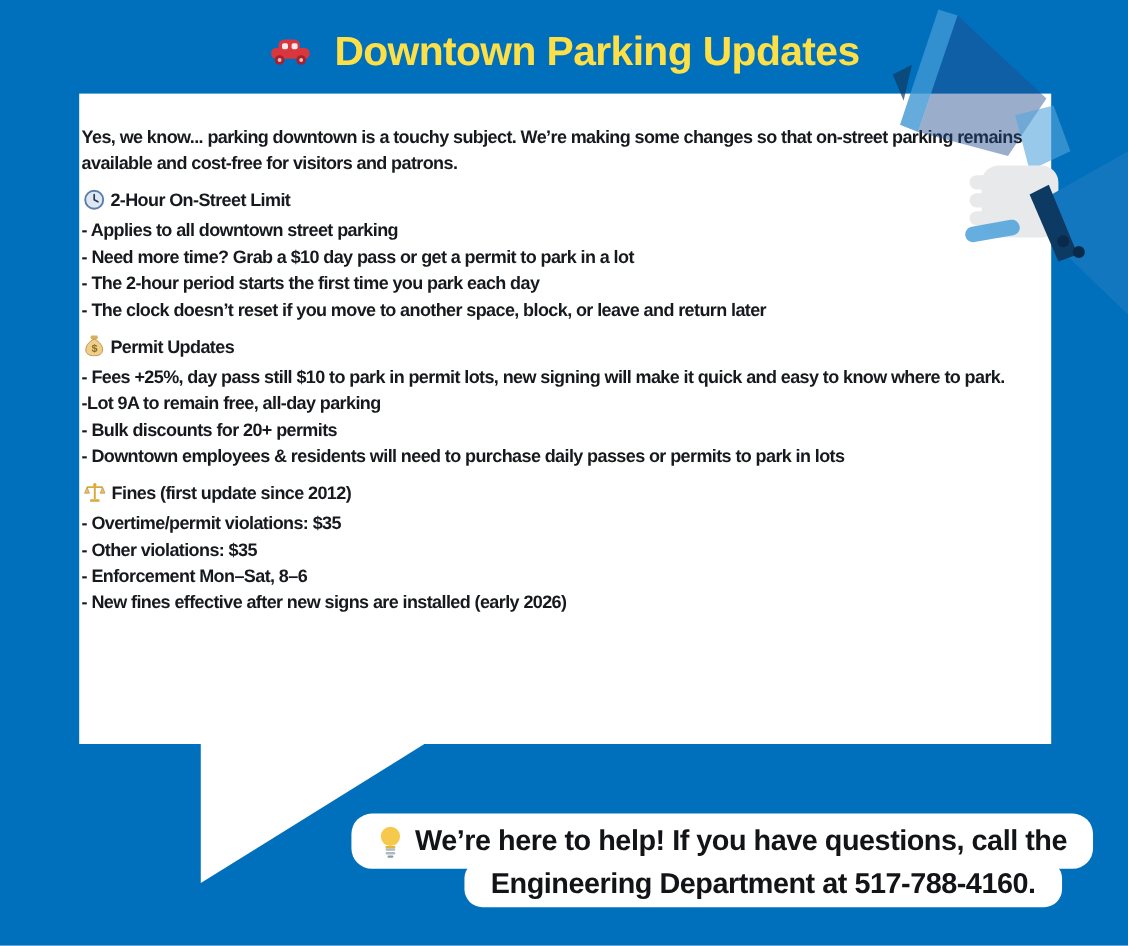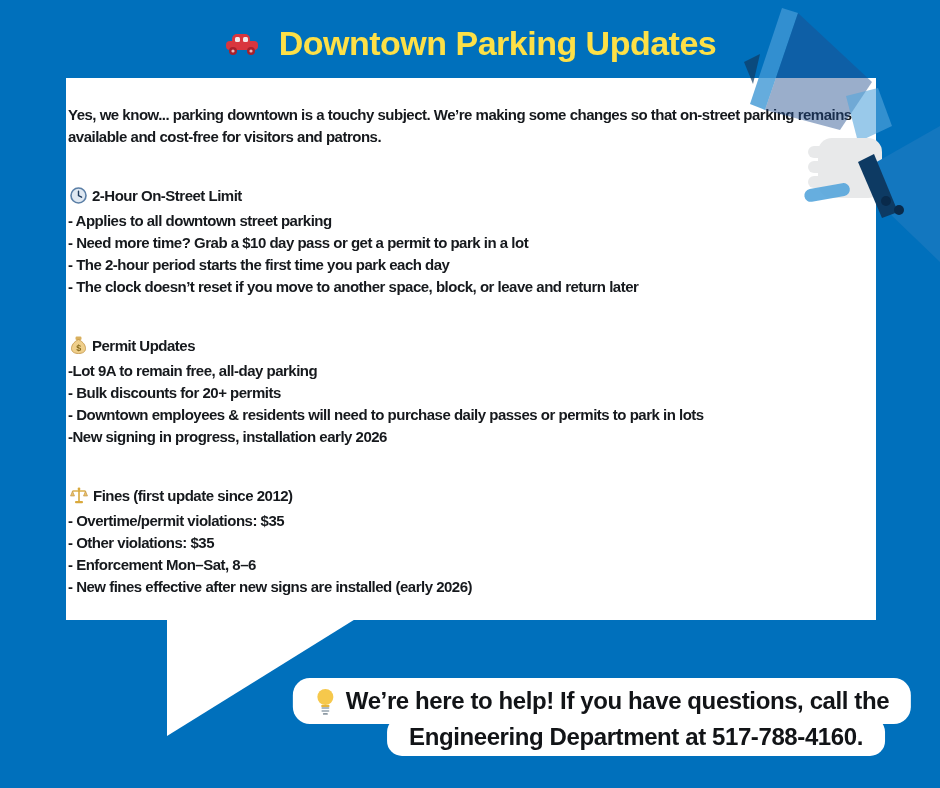--- a/index.html
+++ b/index.html
@@ -16,21 +16,21 @@
   }
   .title .icon-wrap{display:inline-block;vertical-align:-2px;margin-right:10px;}
   .content-box{
     position:absolute; left:66px; top:78px; width:810px; height:542px;
     background:#FFFFFF; z-index:1;
     box-sizing:border-box; padding:26px 2px 0 2px;
     font-size:15px; font-weight:bold; letter-spacing:-0.5px;
     line-height:22px; color:#16191D;
   }
   .content-box p{margin:0;}
-  .section{margin-top:37px;}
+  .section{margin-top:9px;}
   .sec-head .icon-wrap{display:inline-block;vertical-align:-3px;margin:0 5px 0 2px;}
   .bubble-tail{
     position:absolute; left:167px; top:618px; width:190px; height:118px;
     background:#FFFFFF; clip-path:polygon(0 0,100% 0,0 100%); z-index:1;
   }
   .megaphone{
     position:absolute; right:0; top:0; width:220px; height:270px;
     z-index:5; pointer-events:none;
   }
   .footer-line{
@@ -83,24 +83,24 @@
   <div class="section">
     <div class="sec-head">
       <span class="icon-wrap">
         <svg width="17" height="18" viewBox="0 0 17 18">
           <rect x="5.5" y="0.5" width="6" height="3.4" rx="1.2" fill="#D9B05E"></rect>
           <path d="M8.5 3.5 C3.5 6 1.5 9.5 1.5 12.5 C1.5 16 4.5 17.5 8.5 17.5 C12.5 17.5 15.5 16 15.5 12.5 C15.5 9.5 13.5 6 8.5 3.5 Z" fill="#EFCF8B" stroke="#C09040" stroke-width="0.8"></path>
           <text x="8.5" y="14.6" text-anchor="middle" font-size="9" font-weight="bold" fill="#8A6D1F" font-family="Liberation Sans, sans-serif">$</text>
         </svg>
       </span><span>Permit Updates</span>
     </div>
+    <div>- Fees +25%, day pass still $10 to park in permit lots, new signing will make it quick and easy to know where to park.</div>
     <div>-Lot 9A to remain free, all-day parking</div>
     <div>- Bulk discounts for 20+ permits</div>
     <div>- Downtown employees &amp; residents will need to purchase daily passes or permits to park in lots</div>
-    <div>-New signing in progress, installation early 2026</div>
   </div>
 
   <div class="section">
     <div class="sec-head">
       <span class="icon-wrap">
         <svg width="18" height="17" viewBox="0 0 18 17">
           <line x1="9" y1="2" x2="9" y2="14" stroke="#D9A93C" stroke-width="1.6"></line>
           <line x1="2.5" y1="4" x2="15.5" y2="4" stroke="#D9A93C" stroke-width="1.4"></line>
           <circle cx="9" cy="2" r="1.4" fill="#D9A93C"></circle>
           <path d="M2.5 4 L0.5 9 H4.5 Z" fill="#E8C06A" stroke="#C09040" stroke-width="0.6"></path>

